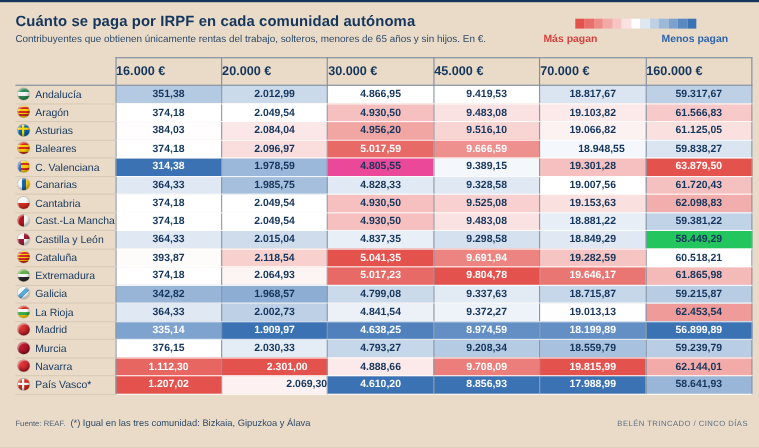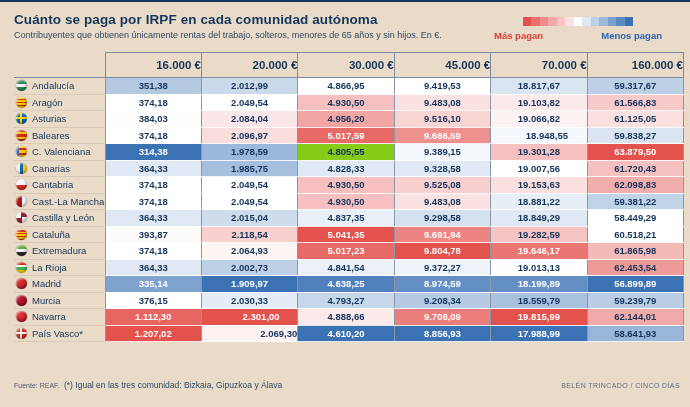--- a/index.html
+++ b/index.html
@@ -17,21 +17,21 @@
   .legend-bar { display:flex; width:110px; height:9px; margin:0 auto 4px auto; }
   .legend-bar span { flex:1 1 auto; height:9px; }
   .legend-labels { display:flex; justify-content:space-between; font-size:9.5px; font-weight:bold; }
   .legend-labels .more { color:#d6413d; }
   .legend-labels .less { color:#2d64ae; }
 
   table.heat { border-collapse:collapse; table-layout:fixed; width:670px; }
   table.heat col.c-label { width:91px; }
   thead th {
     height:24px; font-size:11.5px; font-weight:bold; color:#14355c;
-    border:1px solid #7e8aa0; text-align:right; padding:0;
+    border:1px solid #7e8aa0; text-align:left; padding:0;
   }
   thead th.corner { border:none; border-bottom:1px solid #7e8aa0; }
   tbody td { height:15.5px; padding:0; }
   td.label-cell {
     font-size:9.5px; color:#14355c; text-align:left; padding-left:2px;
     border-bottom:1px solid #d7cab6; border-right:1px solid #8b97a6;
     white-space:nowrap; overflow:hidden;
   }
   td.value {
     font-size:9.5px; font-weight:bold; text-align:center; color:#14355c;
@@ -156,21 +156,21 @@
           <td class="value" style="background: rgb(250, 222, 222);">2.096,97</td>
           <td class="value light" style="background: rgb(232, 106, 102);">5.017,59</td>
           <td class="value light" style="background: rgb(238, 144, 141);">9.666,59</td>
           <td class="value" style="background: rgb(244, 247, 251); padding-left: 16px;">18.948,55</td>
           <td class="value" style="background: rgb(218, 229, 241);">59.838,27</td>
         </tr>
         <tr>
           <td class="label-cell"><span class="flag flag-c-valenciana"></span><span>C. Valenciana</span></td>
           <td class="value light" style="background: rgb(58, 114, 180);">314,38</td>
           <td class="value" style="background: rgb(155, 183, 217);">1.978,59</td>
-          <td class="value" style="background: #84cc16;">4.805,55</td>
+          <td class="value" style="background: #ec4899;">4.805,55</td>
           <td class="value" style="background: rgb(244, 247, 251);">9.389,15</td>
           <td class="value" style="background: rgb(245, 192, 191);">19.301,28</td>
           <td class="value light" style="background: rgb(228, 82, 78);">63.879,50</td>
         </tr>
         <tr>
           <td class="label-cell"><span class="flag flag-canarias"></span><span>Canarias</span></td>
           <td class="value" style="background: rgb(223, 232, 243);">364,33</td>
           <td class="value" style="background: rgb(165, 191, 221);">1.985,75</td>
           <td class="value" style="background: rgb(225, 234, 244);">4.828,33</td>
           <td class="value" style="background: rgb(223, 232, 243);">9.328,58</td>
@@ -195,41 +195,50 @@
           <td class="value" style="background: rgb(231, 238, 246);">18.881,22</td>
           <td class="value" style="background: rgb(193, 211, 231);">59.381,22</td>
         </tr>
         <tr>
           <td class="label-cell"><span class="flag flag-castilla-y-leon"></span><span>Castilla y León</span></td>
           <td class="value" style="background: rgb(223, 232, 243);">364,33</td>
           <td class="value" style="background: rgb(206, 220, 236);">2.015,04</td>
           <td class="value" style="background: rgb(232, 239, 246);">4.837,35</td>
           <td class="value" style="background: rgb(213, 225, 239);">9.298,58</td>
           <td class="value" style="background: rgb(224, 233, 243);">18.849,29</td>
-          <td class="value" style="background: #ffffff;">58.449,29</td>
+          <td class="value" style="background: #22c55e;">58.449,29</td>
         </tr>
         <tr>
           <td class="label-cell"><span class="flag flag-cataluna"></span><span>Cataluña</span></td>
           <td class="value" style="background: rgb(254, 251, 251);">393,87</td>
           <td class="value" style="background: rgb(248, 208, 206);">2.118,54</td>
           <td class="value light" style="background: rgb(228, 82, 78);">5.041,35</td>
           <td class="value light" style="background: rgb(236, 133, 130);">9.691,94</td>
           <td class="value" style="background: rgb(246, 196, 195);">19.282,59</td>
           <td class="value" style="background: rgb(255, 255, 255);">60.518,21</td>
         </tr>
         <tr>
           <td class="label-cell"><span class="flag flag-extremadura"></span><span>Extremadura</span></td>
           <td class="value" style="background: rgb(255, 255, 255);">374,18</td>
           <td class="value" style="background: rgb(253, 244, 244);">2.064,93</td>
           <td class="value light" style="background: rgb(232, 106, 102);">5.017,23</td>
           <td class="value light" style="background: rgb(228, 82, 78);">9.804,78</td>
           <td class="value light" style="background: rgb(234, 118, 115);">19.646,17</td>
           <td class="value" style="background: rgb(244, 186, 184);">61.865,98</td>
         </tr>
         <tr>
+          <td class="label-cell"><span class="flag flag-galicia"></span><span>Galicia</span></td>
+          <td class="value" style="background: rgb(152, 181, 216);">342,82</td>
+          <td class="value" style="background: rgb(141, 173, 211);">1.968,57</td>
+          <td class="value" style="background: rgb(203, 218, 235);">4.799,08</td>
+          <td class="value" style="background: rgb(226, 234, 244);">9.337,63</td>
+          <td class="value" style="background: rgb(199, 215, 234);">18.715,87</td>
+          <td class="value" style="background: rgb(184, 204, 228);">59.215,87</td>
+        </tr>
+        <tr>
           <td class="label-cell"><span class="flag flag-la-rioja"></span><span>La Rioja</span></td>
           <td class="value" style="background: rgb(223, 232, 243);">364,33</td>
           <td class="value" style="background: rgb(189, 208, 230);">2.002,73</td>
           <td class="value" style="background: rgb(236, 241, 248);">4.841,54</td>
           <td class="value" style="background: rgb(238, 243, 249);">9.372,27</td>
           <td class="value" style="background: rgb(255, 254, 254);">19.013,13</td>
           <td class="value" style="background: rgb(239, 155, 153);">62.453,54</td>
         </tr>
         <tr>
           <td class="label-cell"><span class="flag flag-madrid"></span><span>Madrid</span></td>

